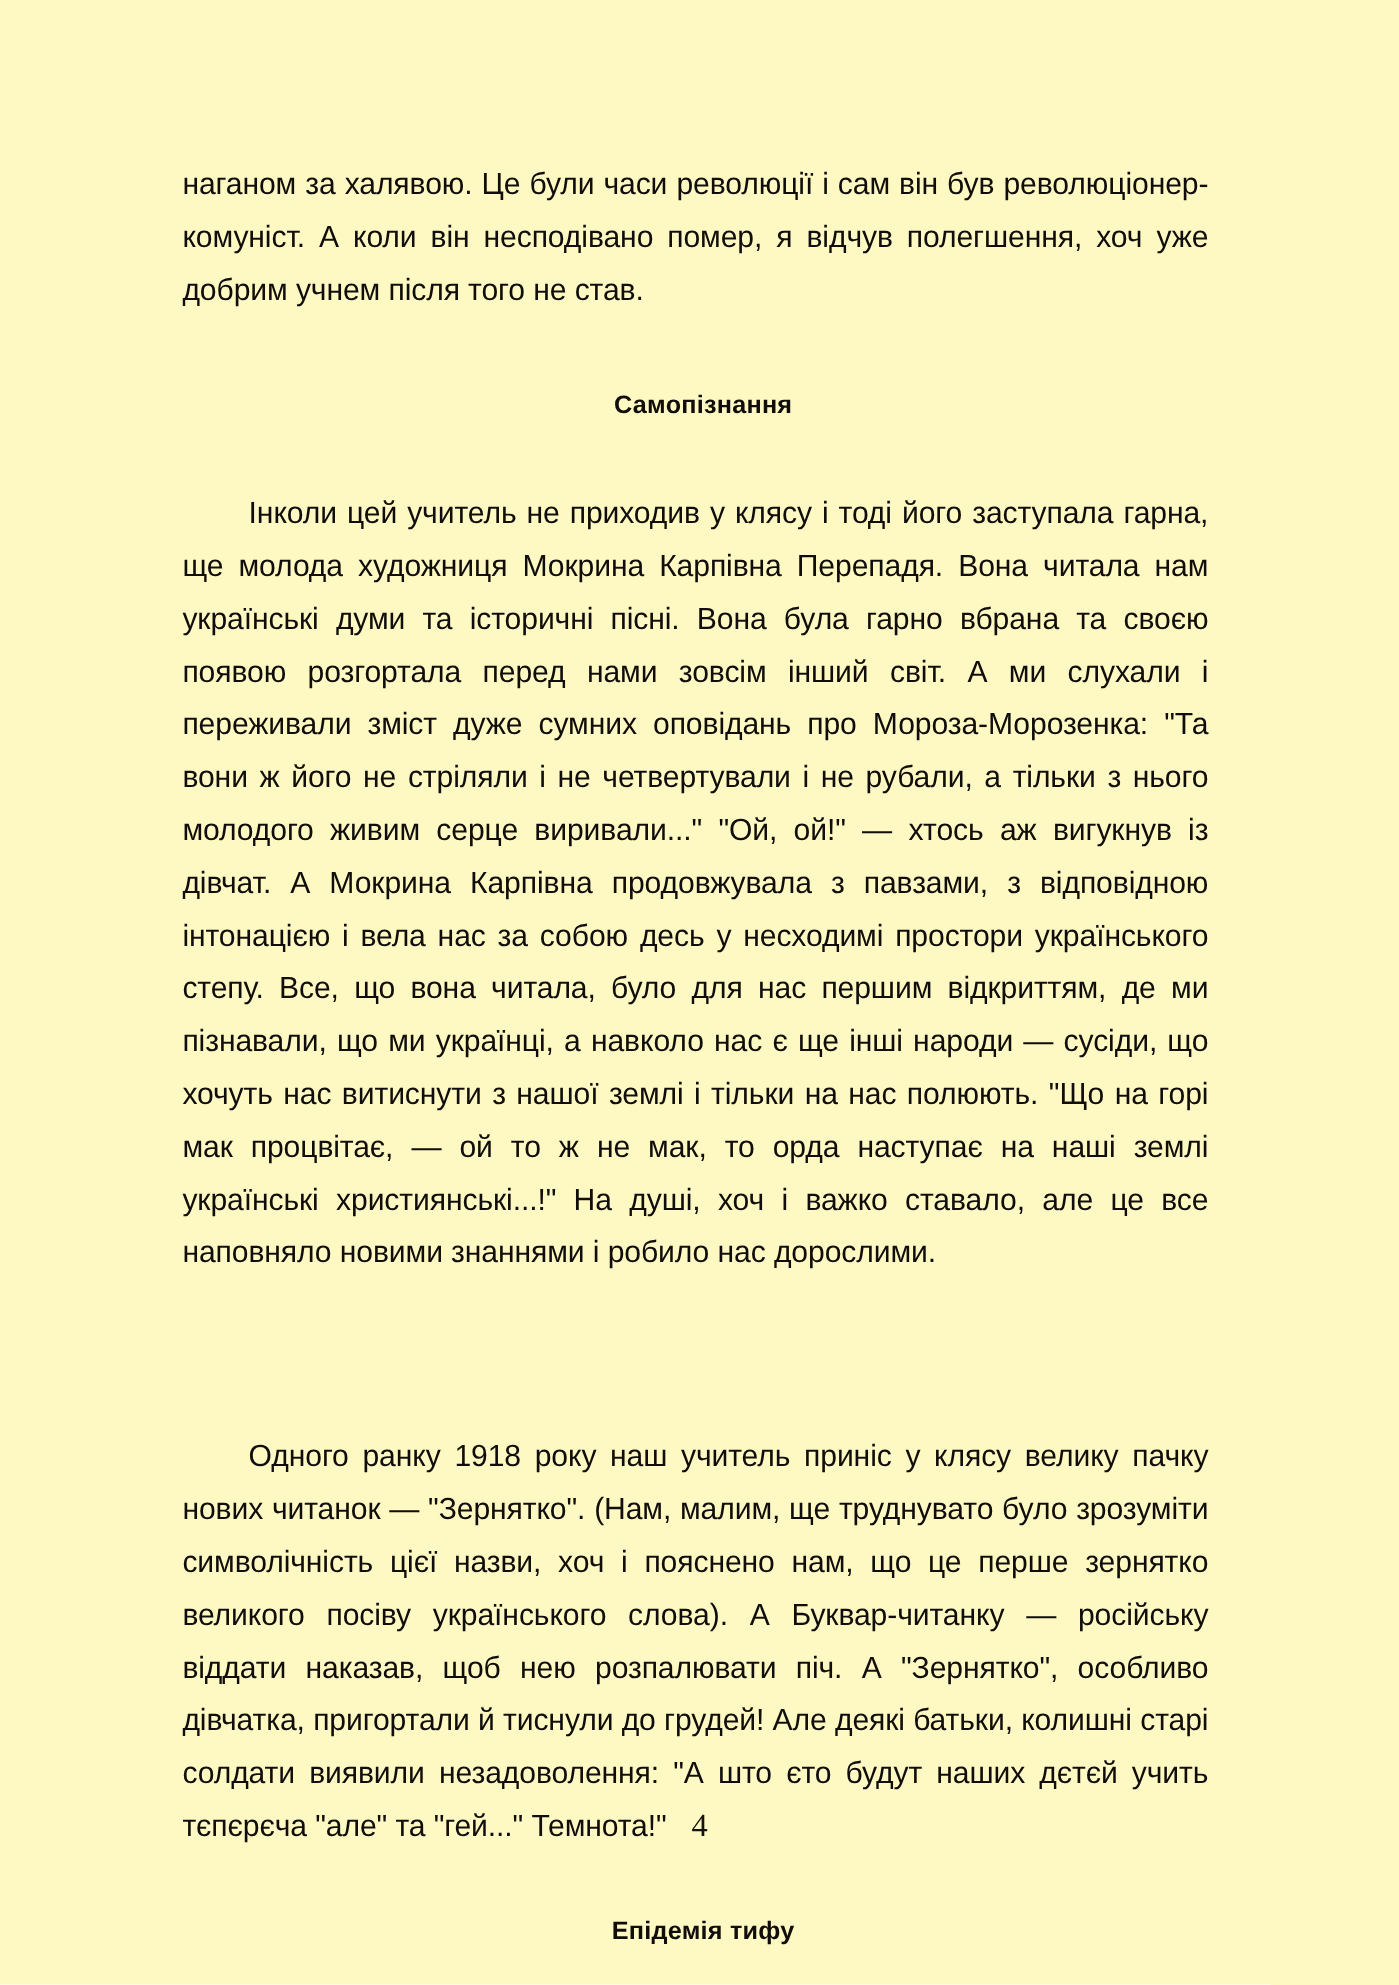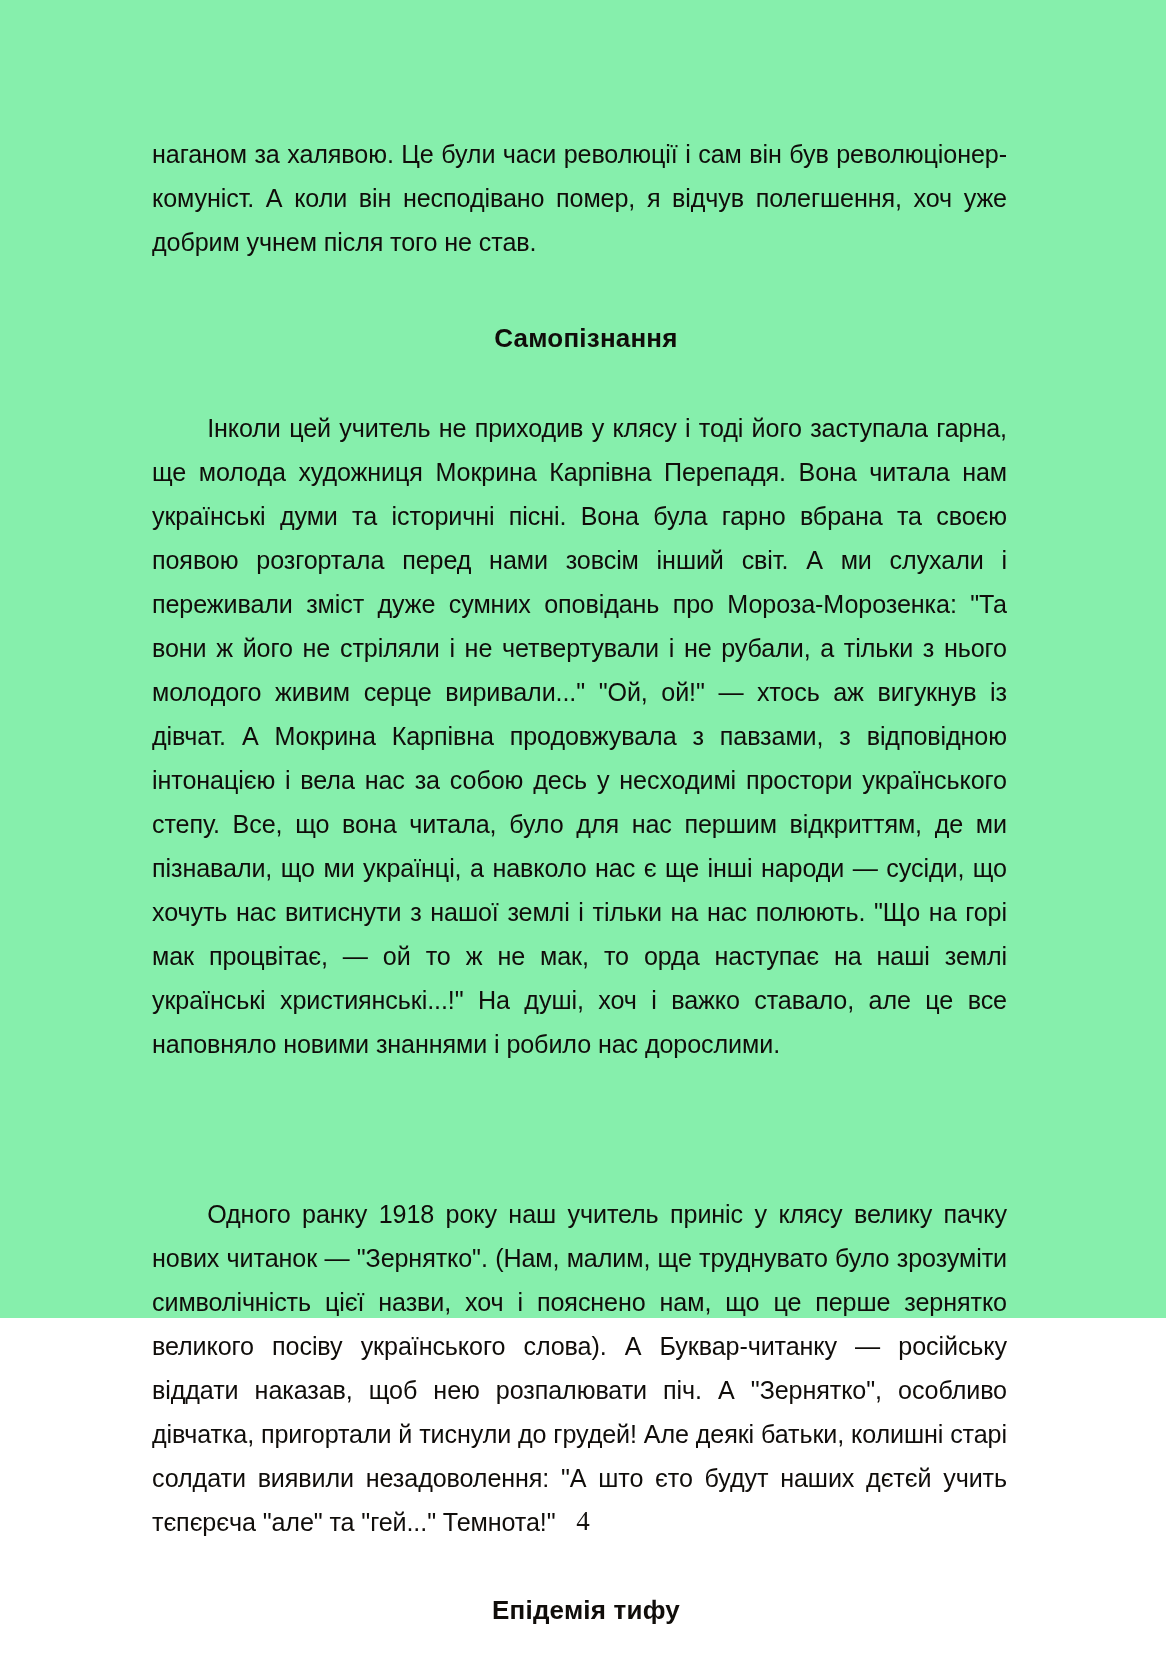--- a/index.html
+++ b/index.html
@@ -12,22 +12,22 @@
     height: 1654px;
     font-family: "Liberation Sans", sans-serif;
     color: #100d0a;
     position: relative;
     overflow: hidden;
   }
   .page {
     position: absolute;
     left: 0; top: 0;
     width: 1166px;
-    height: 1318px;
-    background: #86efac;
+    height: 1654px;
+    background: #fef9c3;
   }
   .content {
     position: absolute;
     left: 152px;
     top: 132px;
     width: 868px;
   }
   p.body-text {
     margin: 0;
     font-size: 25.5px;
@@ -38,21 +38,21 @@
     -webkit-font-smoothing: none;
     font-stretch: semi-condensed;
     transform: scaleX(0.985);
     transform-origin: left top;
   }
   p.body-text.indent {
     text-indent: 56px;
   }
   h2.section-heading {
     margin: 0;
-    font-size: 26px;
+    font-size: 21px;
     line-height: 44px;
     font-weight: bold;
     text-align: center;
     letter-spacing: 0.2px;
     font-stretch: semi-condensed;
   }
   .gap-after-intro { height: 52px; }
   .gap-heading-1 { height: 46px; }
   .gap-before-h2 { height: 78px; }
   .gap-after-h2 { height: 48px; }

